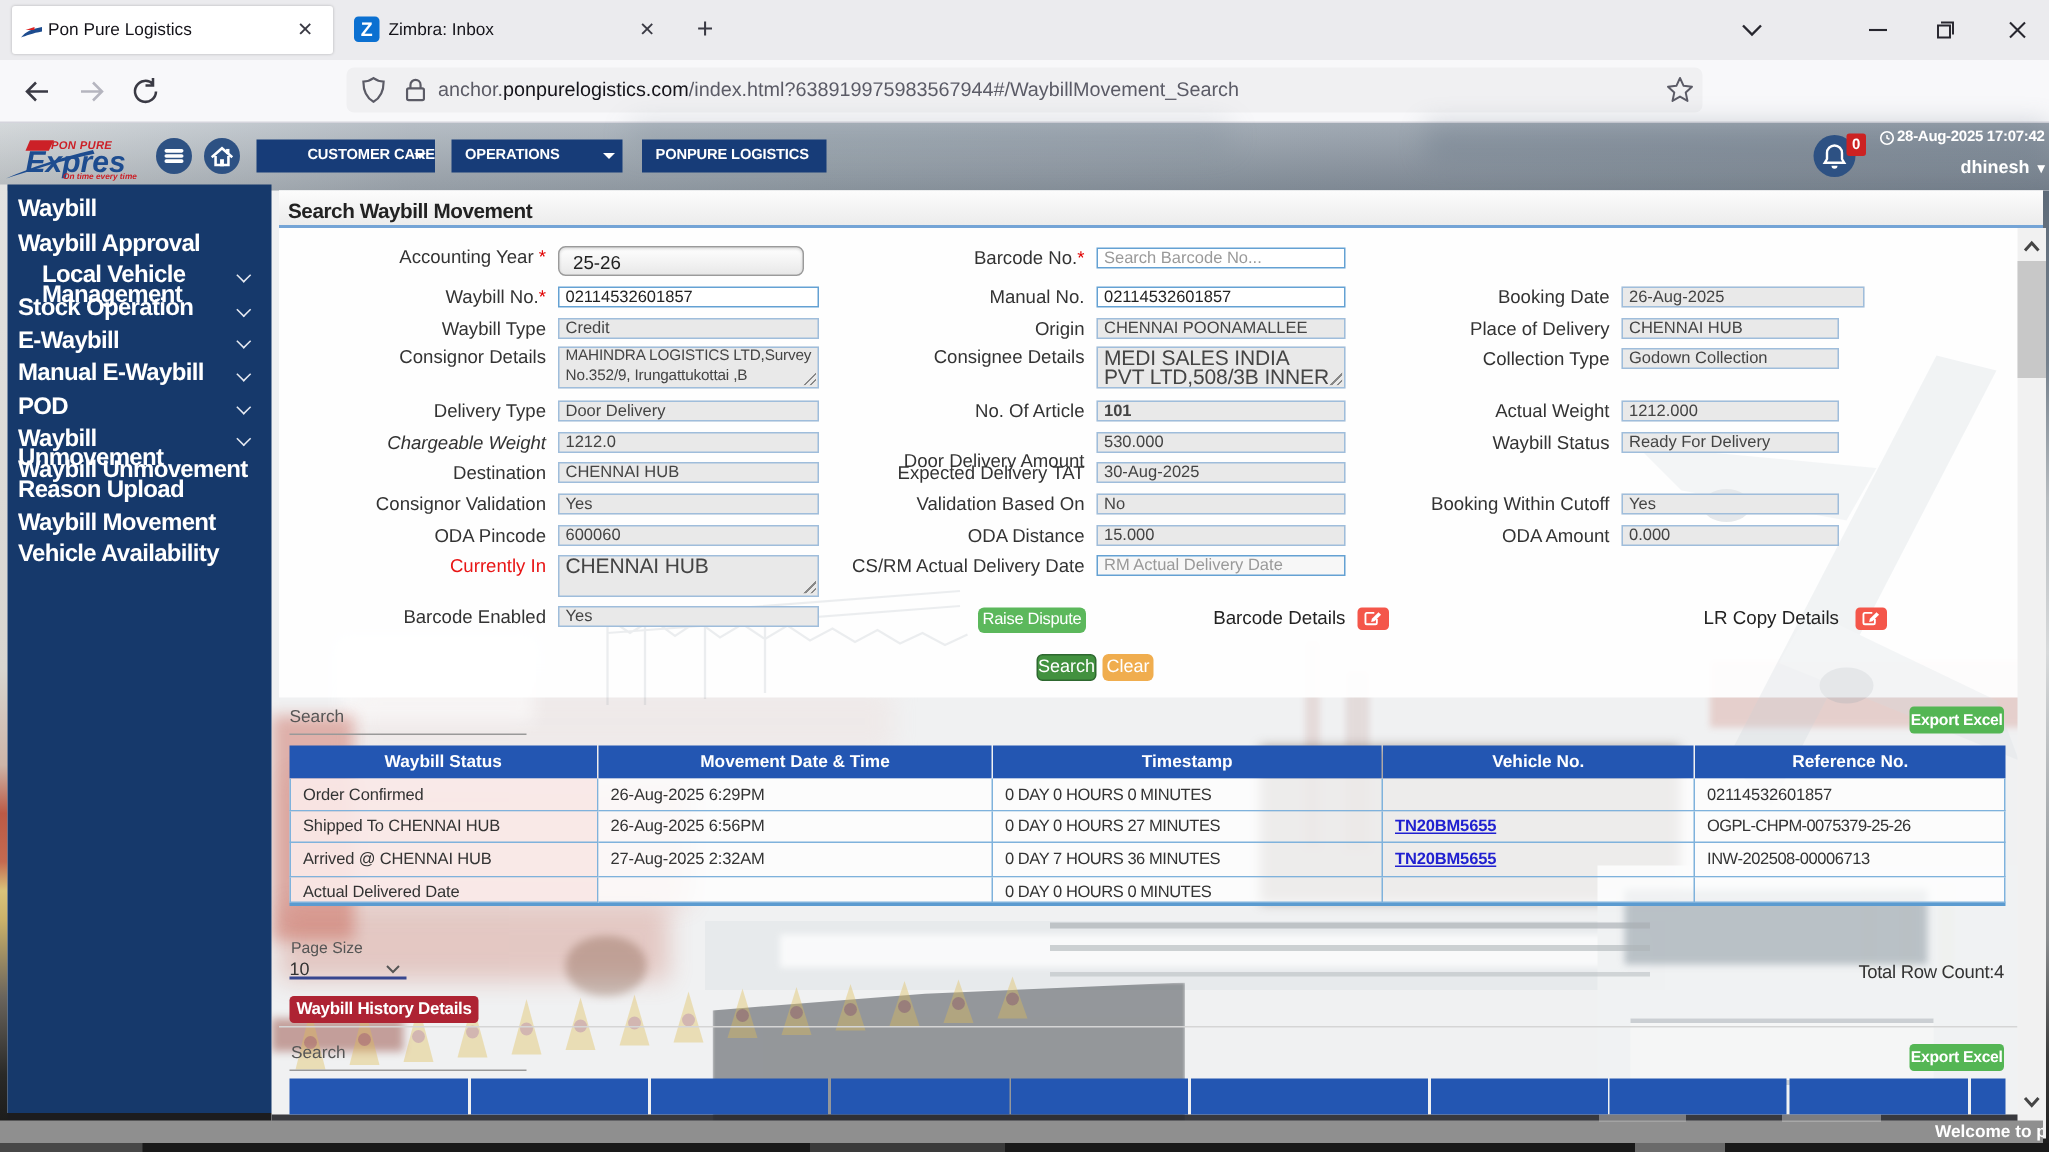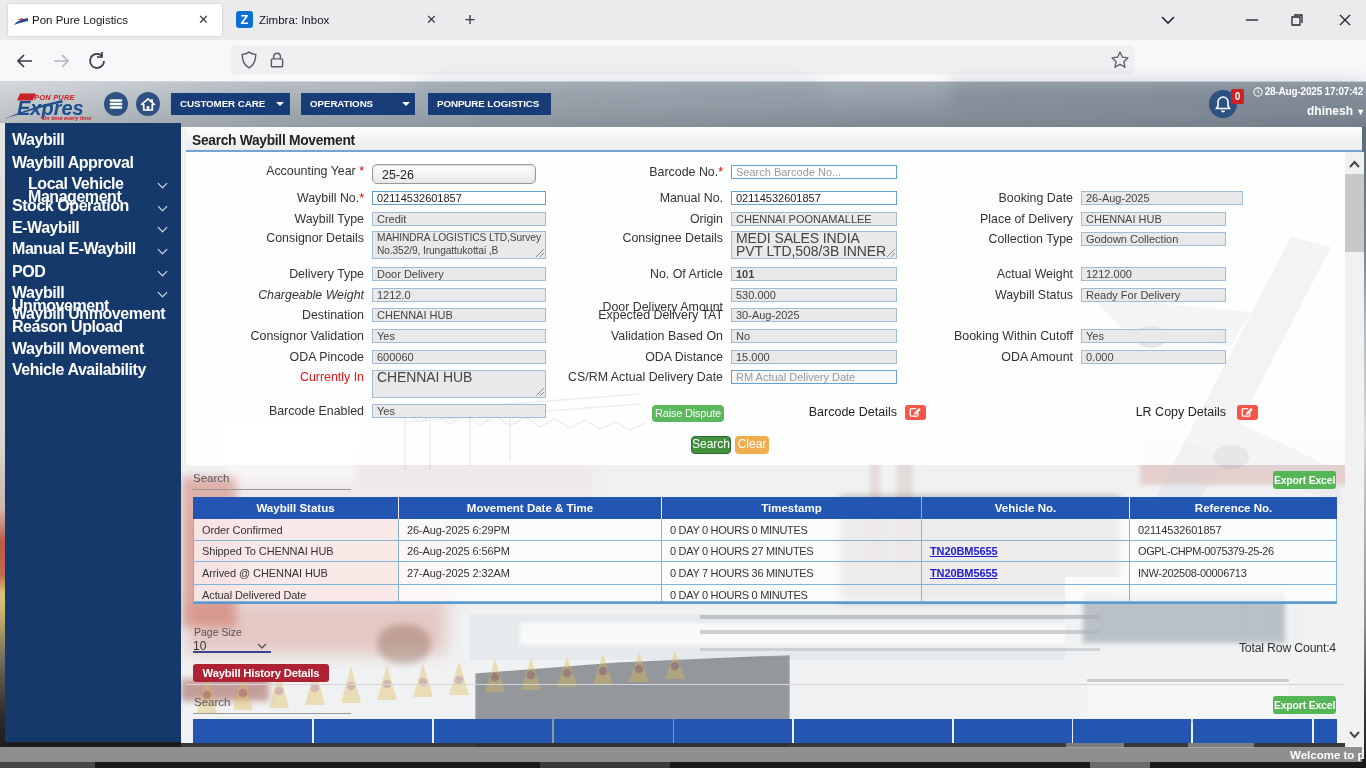--- a/index.html
+++ b/index.html
@@ -174,20 +174,21 @@
       <path d="M20 13 a7 7 0 1 1 -2 -5 M18 4 v5 h-5" stroke="#3a3a44" stroke-width="1.7" fill="none"></path>
     </svg>
   <div id="urlbar">
     <svg class="abs" style="left:9px;top:6px" width="18" height="18" viewBox="0 0 16 16">
         <path d="M8 1 C10 2.5 12.5 3 14 3 C14 8 12.5 12.5 8 15 C3.5 12.5 2 8 2 3 C3.5 3 6 2.5 8 1 Z" stroke="#5b5b66" stroke-width="1.3" fill="none"></path>
       </svg>
     <svg class="abs" style="left:37px;top:6px" width="18" height="18" viewBox="0 0 16 16">
         <rect x="3" y="7" width="10" height="7" rx="1" stroke="#5b5b66" stroke-width="1.3" fill="none"></rect>
         <path d="M5 7 V5 a3 3 0 0 1 6 0 V7" stroke="#5b5b66" stroke-width="1.3" fill="none"></path>
       </svg>
+    <div id="urltext">anchor.<b>ponpurelogistics.com</b>/index.html?638919975983567944#/WaybillMovement_Search</div>
     <svg class="abs" style="left:879px;top:5px" width="20" height="20" viewBox="0 0 20 20">
         <path d="M10 2 l2.4 5.2 5.6 0.6 -4.2 3.9 1.2 5.6 -5 -2.9 -5 2.9 1.2 -5.6 -4.2 -3.9 5.6 -0.6 Z" stroke="#5b5b66" stroke-width="1.3" fill="none" stroke-linejoin="round"></path>
       </svg>
   </div>
   <svg class="abs" style="left:1255px;top:45px" width="26" height="26" viewBox="0 0 26 26">
       <circle cx="13" cy="13" r="9" stroke="#3a3a44" stroke-width="1.5" fill="none"></circle>
       <circle cx="13" cy="11" r="3" fill="#3a3a44"></circle>
       <path d="M7.5 19 a6.5 5 0 0 1 11 0" fill="#3a3a44"></path>
       <circle cx="20" cy="5" r="3.4" fill="#22a7f0"></circle>
     </svg>
@@ -216,21 +217,21 @@
       <path d="M8 10 h12 M8 14 h12 M8 18 h12" stroke="#fff" stroke-width="2.8" stroke-linecap="round"></path>
     </svg>
 </div>
 <div class="circbtn" style="left:136px;">
   <svg width="24" height="24" viewBox="0 0 28 28">
       <path d="M6 15 L14 8 L22 15 M9 14 v7 h10 v-7" stroke="#fff" stroke-width="2" fill="none"></path>
       <rect x="12.5" y="16.5" width="3" height="5.5" fill="#fff"></rect>
       <rect x="17.2" y="8.5" width="2.6" height="4" fill="#fff"></rect>
     </svg>
 </div>
-<div class="navbox" style="left:171px;width:119px;">CUSTOMER CARE<div class="caret" style="left:105px;"></div></div>
+<div class="navbox" style="left:171px;width:119px;text-align:right;">CUSTOMER CARE<div class="caret" style="left:105px;"></div></div>
 <div class="navbox" style="left:301px;width:114px;">OPERATIONS<div class="caret" style="left:101px;"></div></div>
 <div class="navbox" style="left:428px;width:123px;">PONPURE LOGISTICS</div>
 <div id="datetime" style="letter-spacing:-0.2px;">28-Aug-2025 17:07:42</div>
 <svg class="abs" style="left:1253px;top:87px" width="10" height="10" viewBox="0 0 12 12">
     <circle cx="6" cy="6" r="5" stroke="#fff" stroke-width="1.3" fill="none"></circle>
     <path d="M6 3.5 V6 L8 7" stroke="#fff" stroke-width="1.2" fill="none"></path>
   </svg>
 <div id="bellcirc"><svg width="28" height="28" viewBox="0 0 28 28">
       <path d="M14 7 a5 5 0 0 1 5 5 v4 l1.5 2.5 h-13 L9 16 v-4 a5 5 0 0 1 5 -5 Z" fill="none" stroke="#fff" stroke-width="1.6"></path>
       <path d="M12 20.5 a2 2 0 0 0 4 0 Z" fill="#fff"></path>
@@ -398,21 +399,21 @@
   <div class="abs" style="left:193px;top:602px;width:1144px;height:2px;background:#5b9bd0;"></div>
 
   <div class="abs" style="left:194px;top:625.5px;font-size:10.5px;color:#555;">Page Size</div>
   <div class="abs" style="left:193px;top:639px;font-size:12px;color:#333;">10</div>
   <svg class="abs" style="left:256px;top:641px" width="12" height="10">
       <path d="M2 3 l4 4 l4 -4" stroke="#555" stroke-width="1.3" fill="none"></path>
     </svg>
   <div class="abs" style="left:193px;top:651px;width:78px;height:1.5px;background:#37478f;"></div>
   <div class="abs" style="right:30px;top:640.5px;font-size:12.3px;color:#333;letter-spacing:-0.2px;">Total Row Count:4</div>
 
-  <div class="btn" style="left:193px;top:663.5px;width:136px;height:18px;background:#ae2333;font-size:11.3px;font-weight:bold;line-height:18px;letter-spacing:-0.2px;">Waybill History Details</div>
+  <div class="btn" style="left:193px;top:663.5px;width:126px;height:18px;background:#ae2333;font-size:11.3px;font-weight:bold;line-height:18px;letter-spacing:-0.2px;">Waybill History Details</div>
   <div class="abs" style="left:186px;top:683.5px;width:1159px;height:1px;background:#d5d5d5;"></div>
 
   <div class="abs" style="left:194px;top:696px;font-size:11.5px;color:#555;">Search</div>
   <div class="abs" style="left:193px;top:712.5px;width:158px;height:1px;background:#999;"></div>
   <div class="btn" style="left:1273px;top:695.5px;width:63px;height:18px;background:#54b654;font-size:10.5px;font-weight:bold;line-height:18px;letter-spacing:-0.2px;">Export Excel</div>
 
   <div class="thead" style="left:193px;top:719px;width:119px;height:24px;"></div>
   <div class="thead" style="left:313.5px;top:719px;width:118.5px;height:24px;"></div>
   <div class="thead" style="left:433.5px;top:719px;width:118.5px;height:24px;"></div>
   <div class="thead" style="left:553.5px;top:719px;width:119px;height:24px;"></div>

